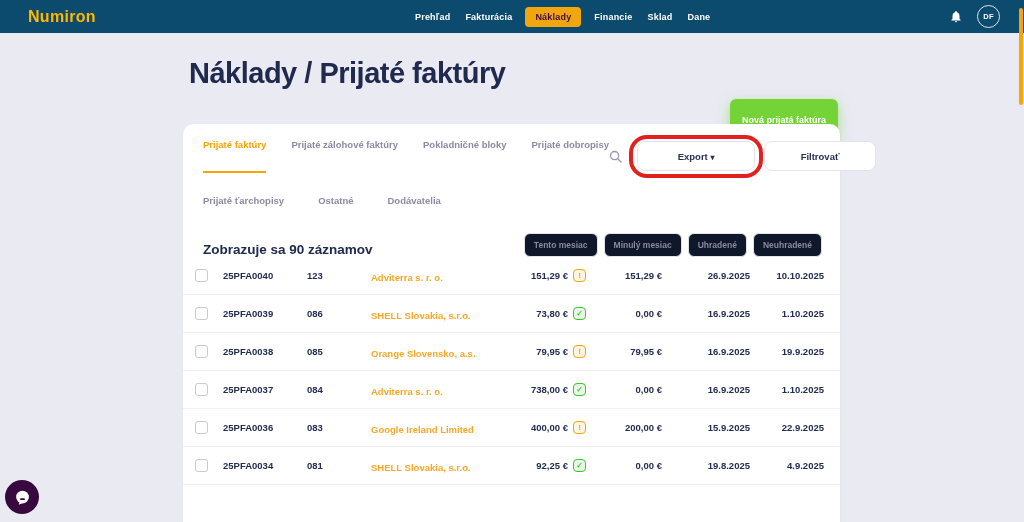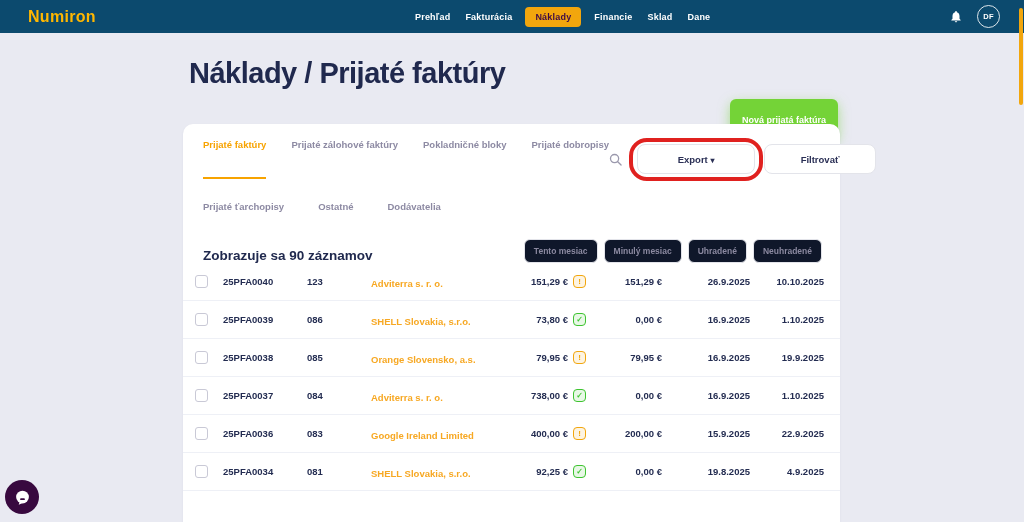--- a/index.html
+++ b/index.html
@@ -51,21 +51,21 @@
 
   
   .card {
     position:absolute; top:124px; left:0; width:657px; height:430px;
     background:#fff; border-radius:10px; box-shadow:0 1px 3px rgba(40,40,80,.05);
   }
   .tabs-row1 { display:flex; align-items:center; padding:15px 18px 0 20px; position:relative; }
   .tabs { display:flex; gap:25px; align-items:flex-start; }
   .tab {
     font-size:9.5px; font-weight:700; color:#8d8aa3; cursor:pointer;
-    padding-bottom:27px; white-space:nowrap;
+    padding-bottom:21px; white-space:nowrap;
   }
   .tab.active { color:#f7a300; border-bottom:2px solid #f7a300; }
   .tab-controls { margin-left:auto; display:flex; align-items:center; gap:9px; }
   .search-icon { width:13px; height:13px; margin-right:6px; cursor:pointer; display:block; }
   .ctrl-btn {
     height:30px; background:#fff; border:1px solid #e3e4ea; border-radius:8px;
     font-size:9.5px; font-weight:700; color:#2a2f55; cursor:pointer;
     font-family:"Liberation Sans", sans-serif;
   }
   .export-wrap { position:relative; }

